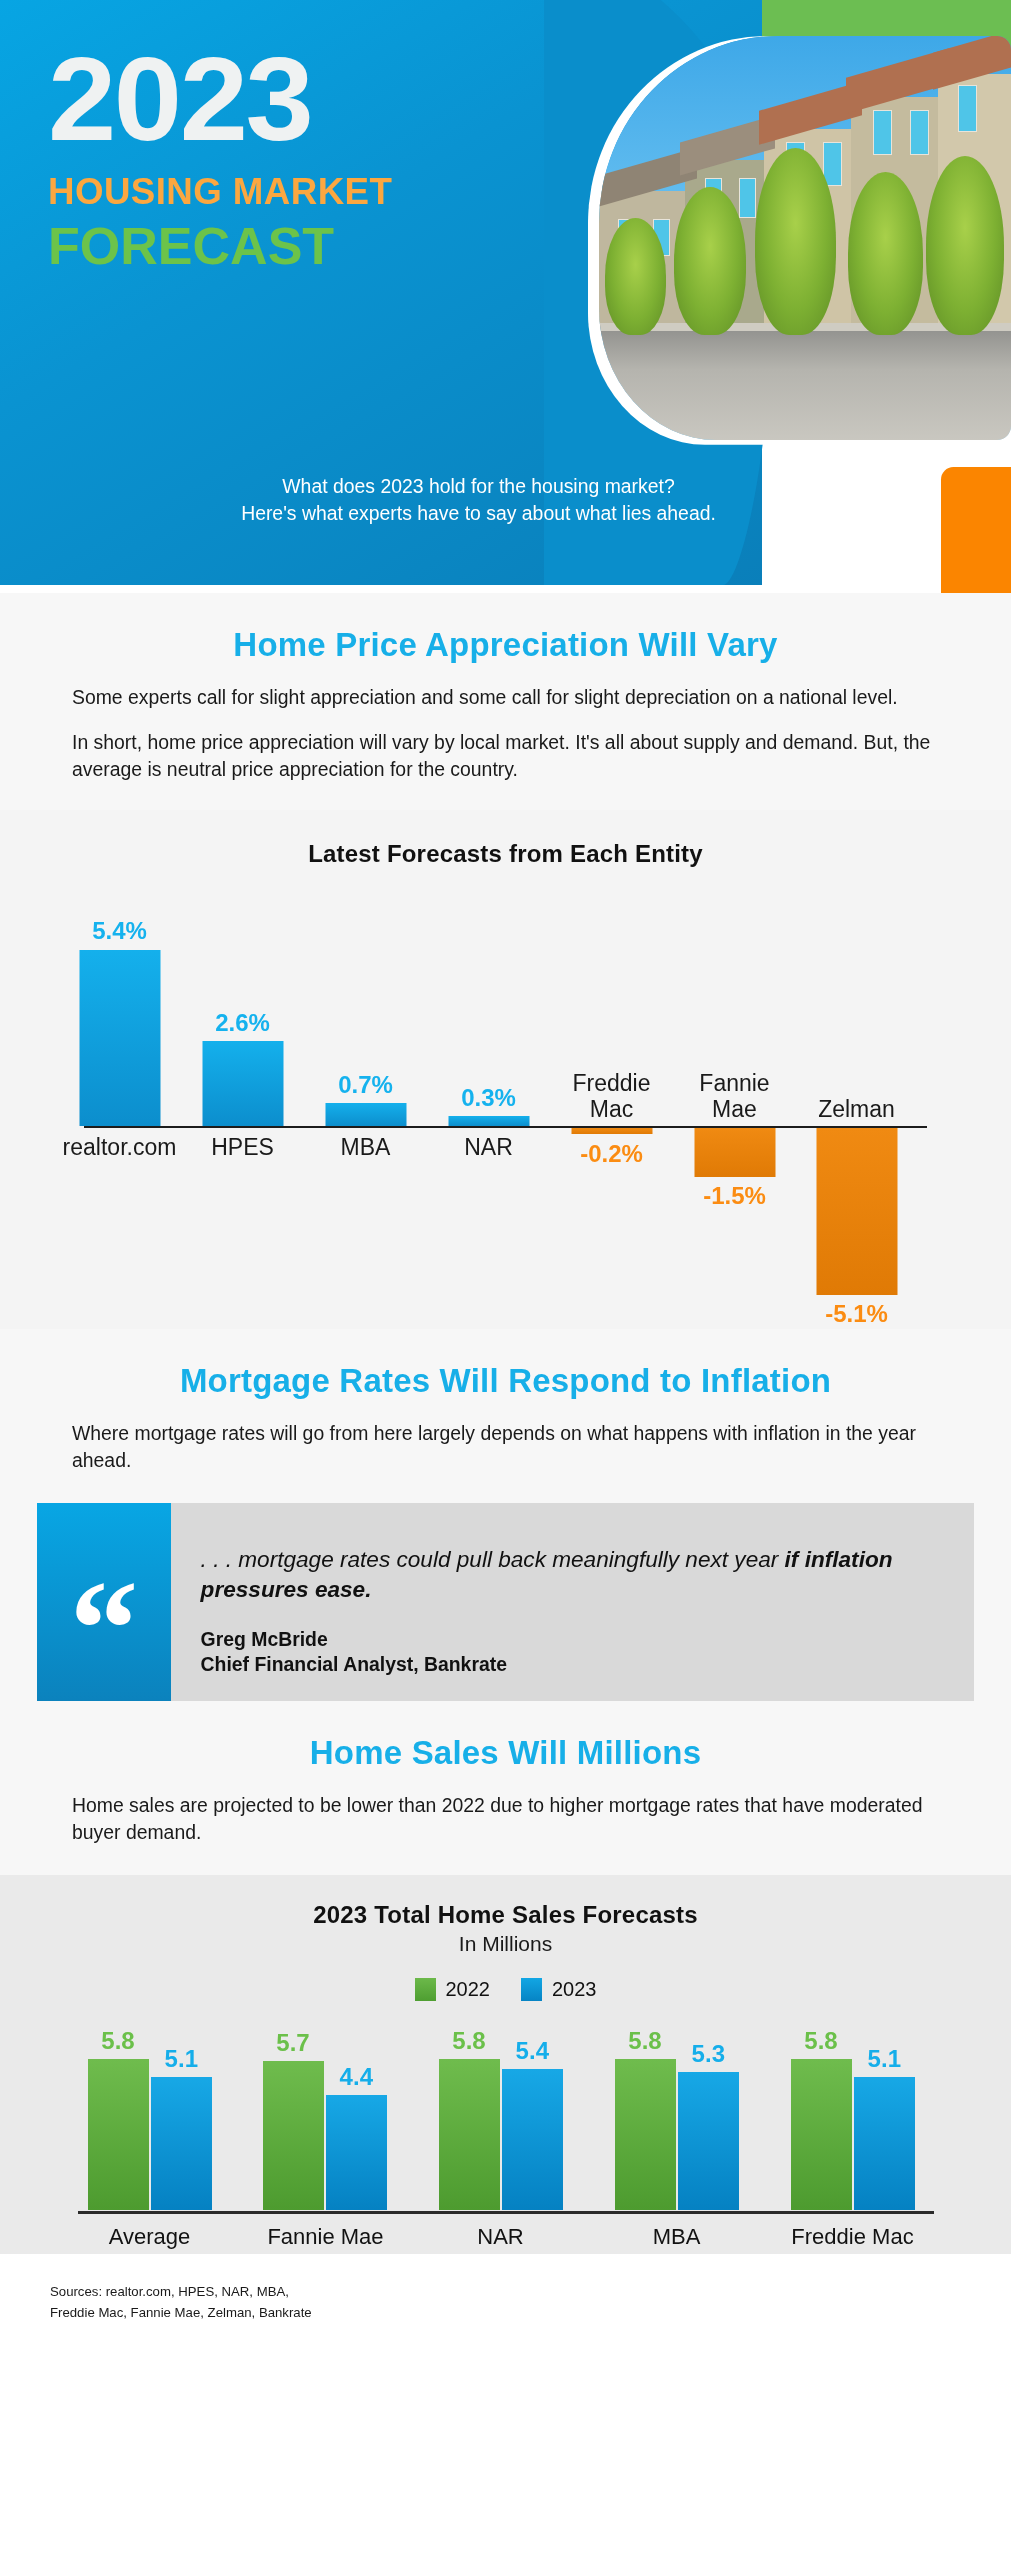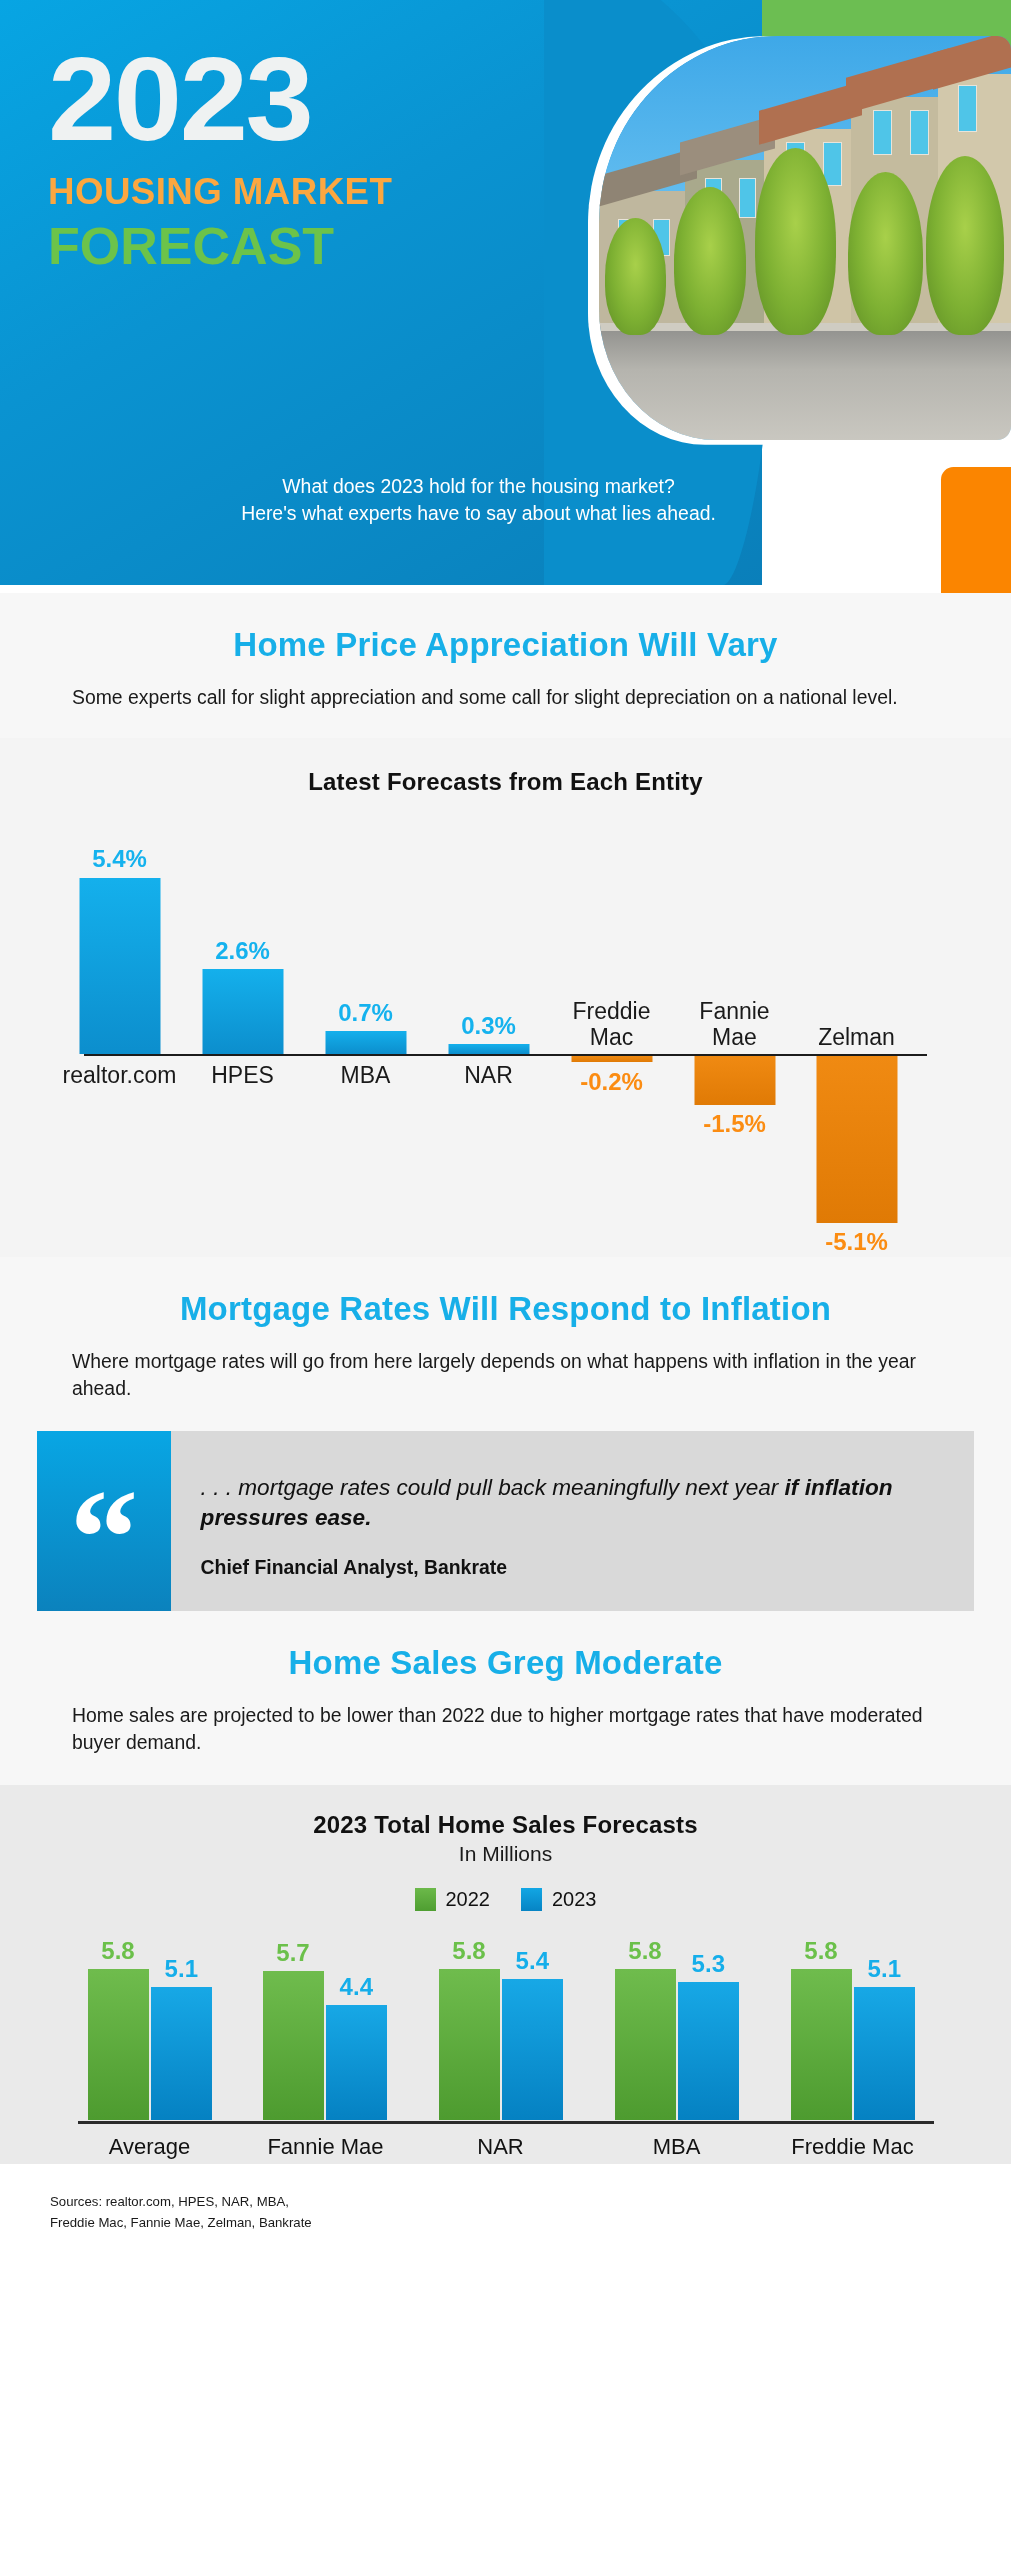--- a/index.html
+++ b/index.html
@@ -323,20 +323,21 @@
   <div class="hdr-tagline">
     <div>What does 2023 hold for the housing market?</div>
     <div>Here's what experts have to say about what lies ahead.</div>
   </div>
 </div>
 
 <div class="sec">
   <div class="sec-head">Home Price Appreciation Will Vary</div>
   <div class="sec-body">
     <p>Some experts call for slight appreciation and some call for slight depreciation on a national level.</p>
+    <p>In short, home price appreciation will vary by local market. It's all about supply and demand. But, the average is neutral price appreciation for the country.</p>
   </div>
 
   <div class="chart1-wrap">
     <div class="chart-title">Latest Forecasts from Each Entity</div>
     <div class="chart1" id="chart1">
       <div class="c1-axis"></div>
     <div class="c1-col" style="left: 17px; width: 81px;">
           <div class="c1-bar-pos" style="height: 176px;"></div>
           <div class="c1-val-pos" style="bottom: 350px; margin-top: 28px;">5.4%</div>
           <div class="c1-lab c1-lab-below">realtor.com</div>
@@ -381,29 +382,30 @@
     <p>Where mortgage rates will go from here largely depends on what happens with inflation in the year ahead.</p>
   </div>
   <div class="quote-outer">
     <div class="quote">
       <div class="q-mark-panel">
         <span class="q-mark">“</span>
       </div>
       <div class="q-body">
         <div class="q-text"><span>. . . mortgage rates could pull back meaningfully next year </span><b>if inflation pressures ease.</b></div>
         <div class="q-attr">
+          <div>Greg McBride</div>
           <div>Chief Financial Analyst, Bankrate</div>
         </div>
       </div>
     </div>
   </div>
 </div>
 
 <div class="sec">
-  <div class="sec-head">Home Sales Greg Moderate</div>
+  <div class="sec-head">Home Sales Will Millions</div>
   <div class="sec-body">
     <p>Home sales are projected to be lower than 2022 due to higher mortgage rates that have moderated buyer demand.</p>
   </div>
 
   <div class="chart2-wrap">
     <div class="chart-title">2023 Total Home Sales Forecasts</div>
     <div class="chart2-sub">In Millions</div>
     <div class="legend" id="chart2-legend">
         <div class="lg-item">
           <span class="lg-sw g"></span>

